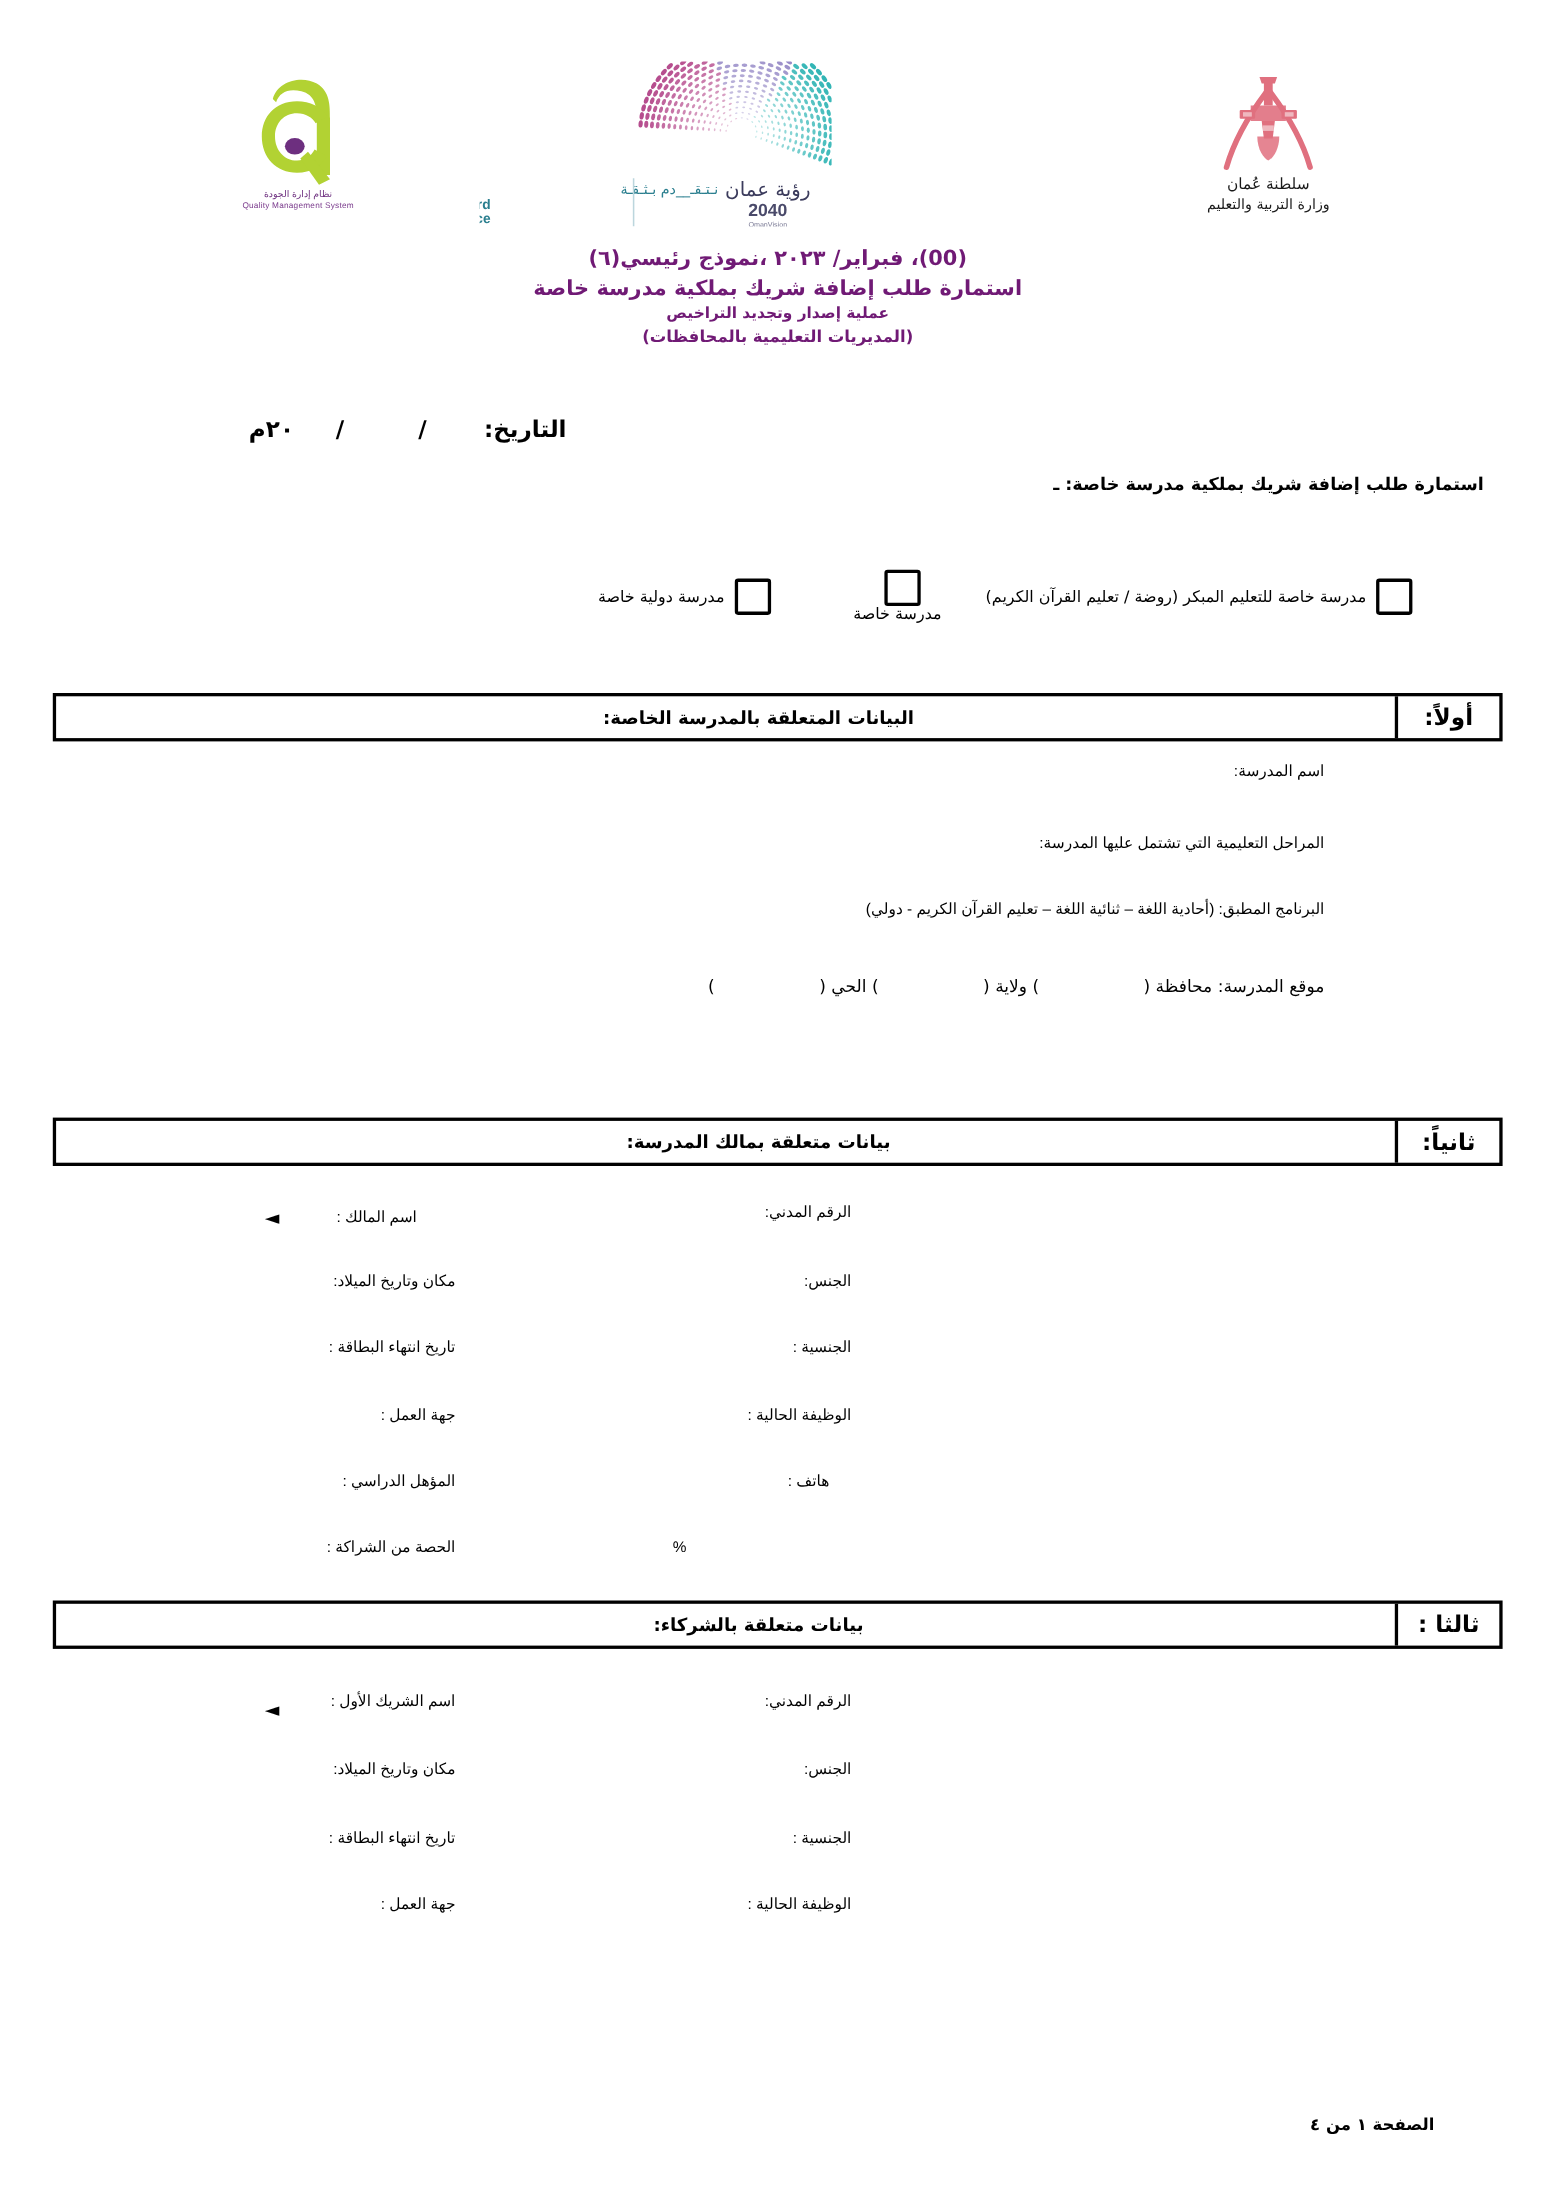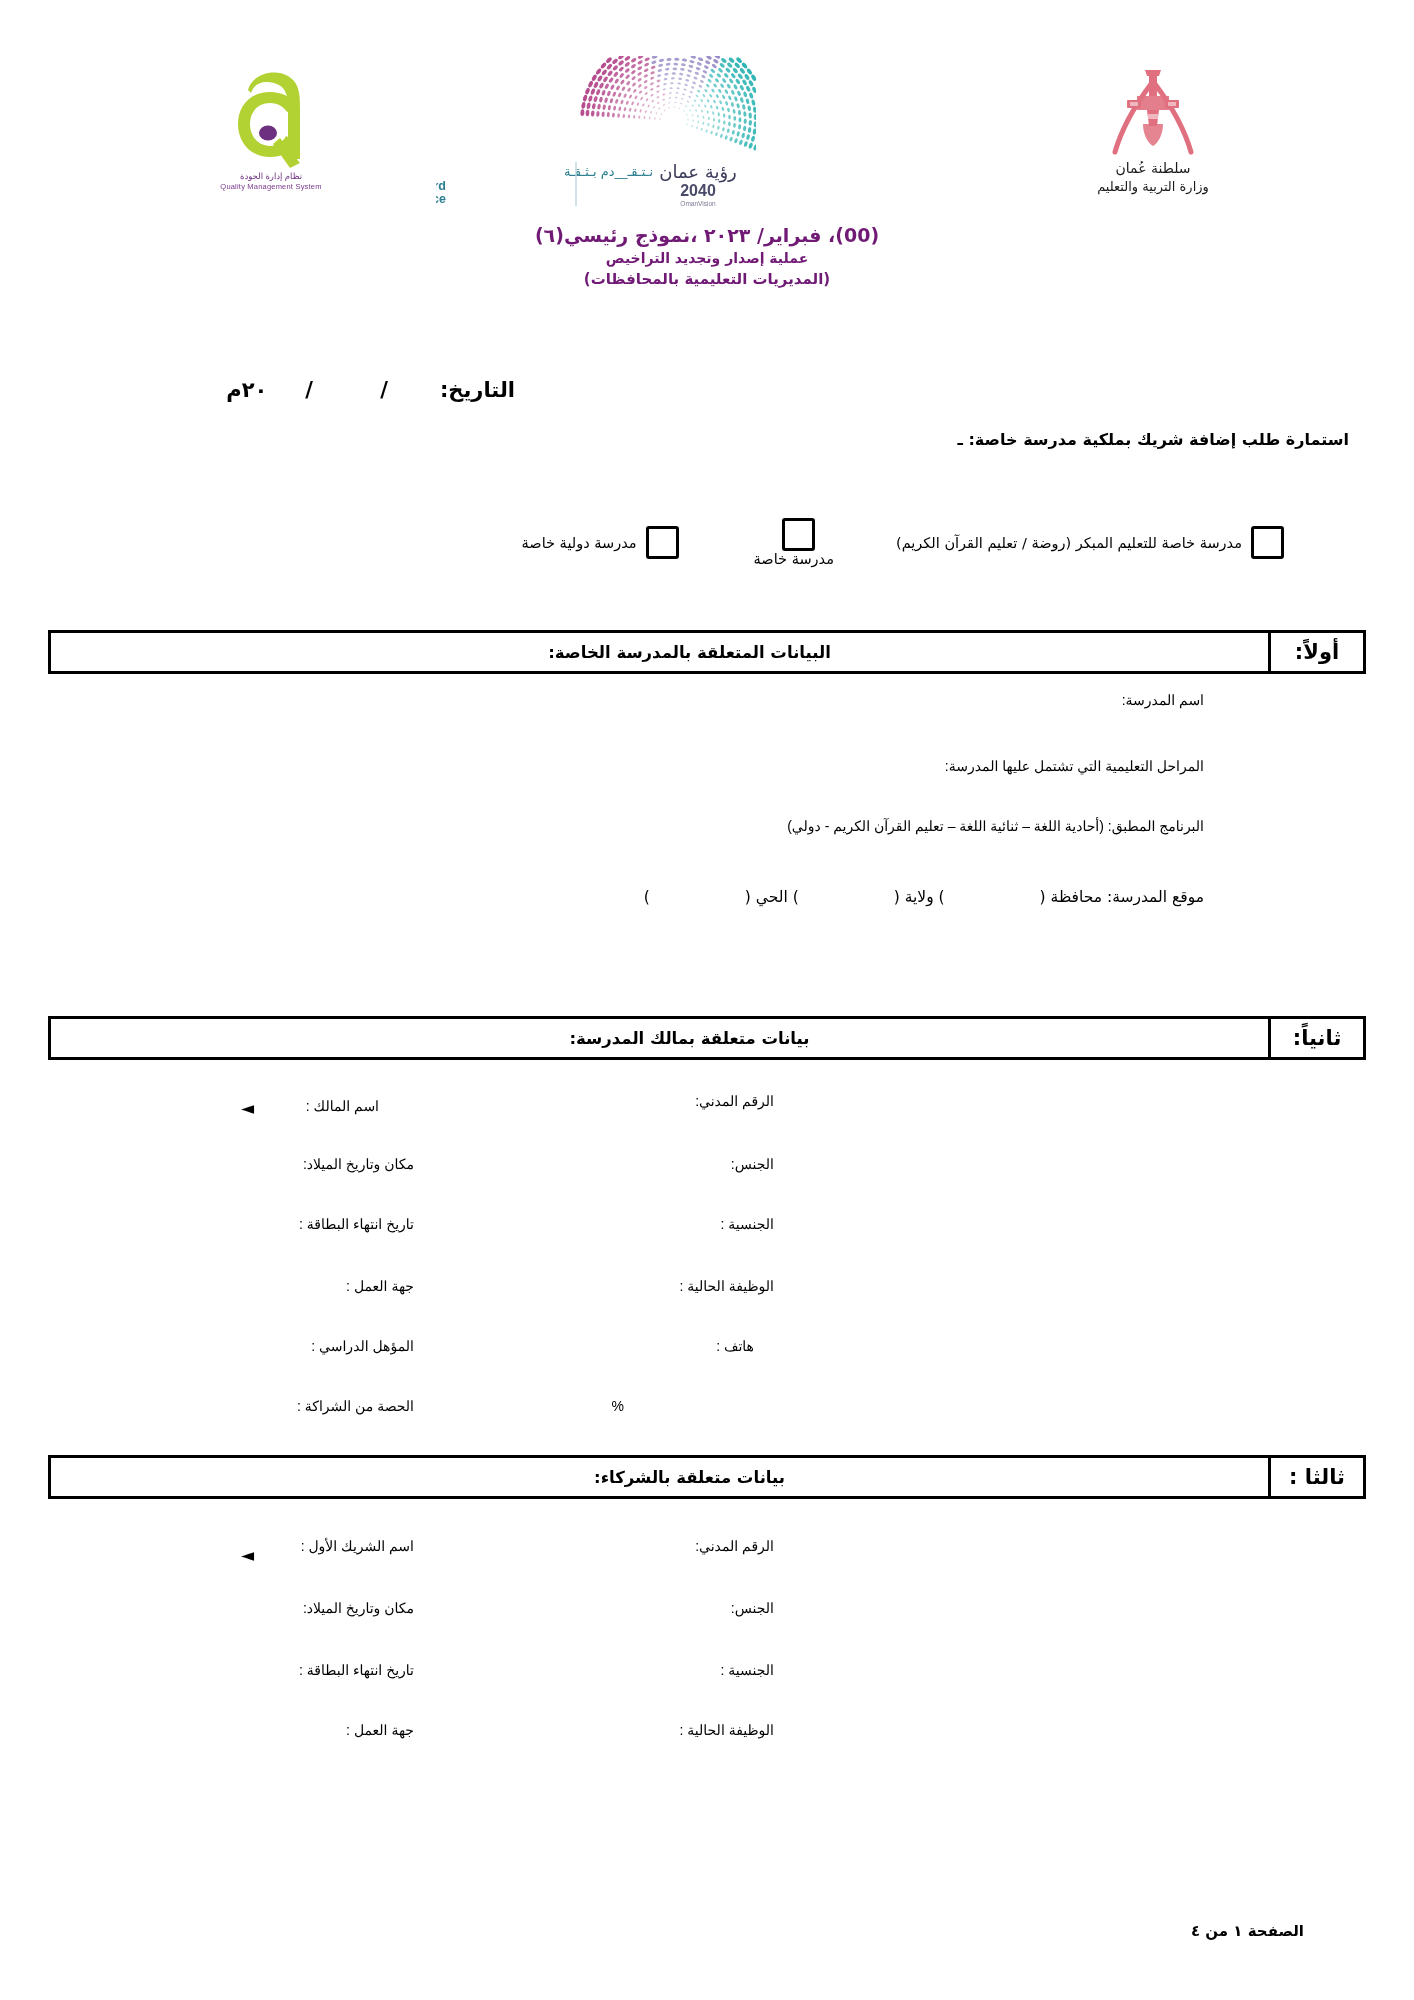--- a/index.html
+++ b/index.html
@@ -167,21 +167,21 @@
     width: 27px;
     height: 27px;
     border: 3px solid #000;
     border-radius: 3px;
     flex: 0 0 auto;
   }
   .cb-item .cb-label {
     margin-right: 9px;
     white-space: nowrap;
   }
-  .cb-1 { margin-right: 70px; margin-left: 22px; }
+  .cb-1 { margin-right: 70px; }
   .cb-2 { margin-right: 31px; flex-direction: column; }
   .cb-3 { margin-right: 75px; }
 
   
   .section-bar {
     position: absolute;
     left: 48px;
     right: 48px;
     height: 44px;
     border: 3px solid #000;
@@ -647,20 +647,21 @@
       </svg>
       <div class="ministry-text">
         <div class="l1">سلطنة عُمان</div>
         <div class="l2">وزارة التربية والتعليم</div>
       </div>
     </div>
   </div>
 
   <div class="title-block">
     <div class="t-line t1">(00)، فبراير/ ٢٠٢٣ ،نموذج رئيسي(٦)</div>
+    <div class="t-line t2">استمارة طلب إضافة شريك بملكية مدرسة خاصة</div>
     <div class="t-line t3">عملية إصدار وتجديد التراخيص</div>
     <div class="t-line t4">(المديريات التعليمية بالمحافظات)</div>
   </div>
 
   <div class="date-line">
     <div class="date-inner">
       <span class="date-label">التاريخ:</span>
       <span class="date-slots">/   /</span>
       <span class="date-year">٢٠م</span>
     </div>

